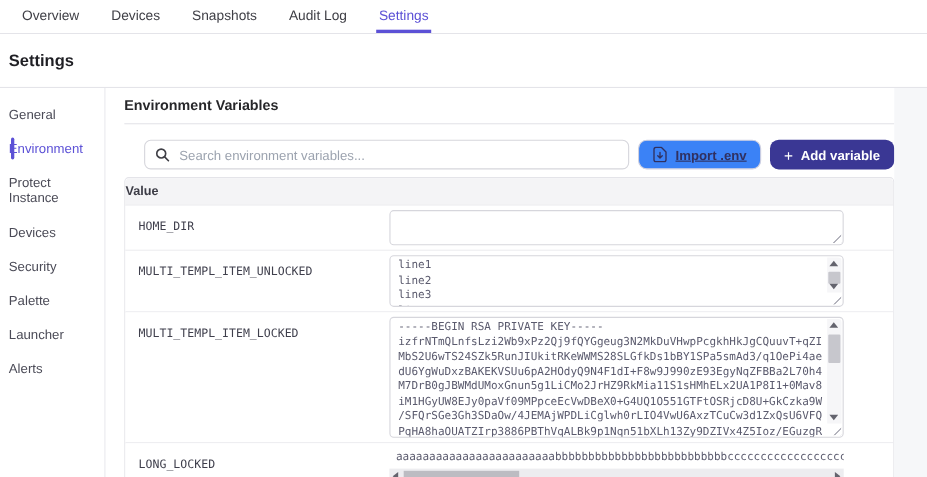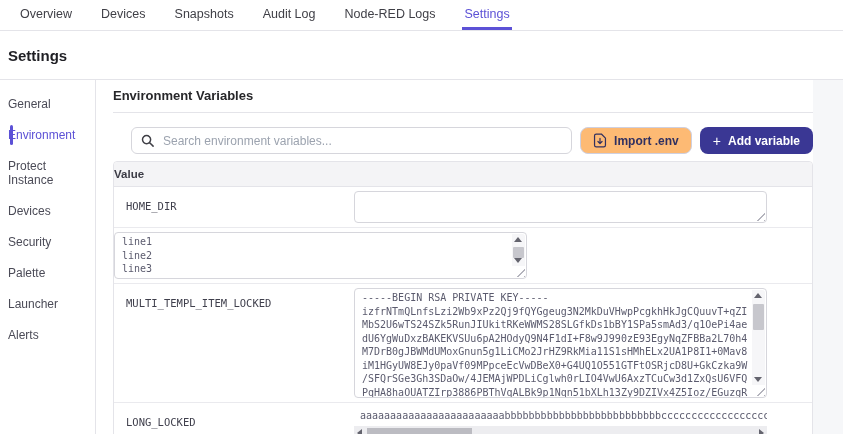--- a/index.html
+++ b/index.html
@@ -52,21 +52,21 @@
   
   .toolbar{display:flex;gap:8px;margin-top:14px;height:27px;align-items:stretch;}
   .search{flex:1;position:relative;margin-left:18px;}
   .search input{width:100%;height:100%;border:1px solid var(--field-border);border-radius:6px;
     padding:0 10px 0 31px;font-size:12px;color:#374151;outline:none;
     font-family:"Liberation Sans",sans-serif;}
   .search input::placeholder{color:#9CA3AF;}
   .search svg{position:absolute;left:9px;top:6px;}
   .btn{display:flex;align-items:center;gap:7px;border-radius:8px;font-size:12px;
     font-weight:700;cursor:pointer;font-family:"Liberation Sans",sans-serif;}
-  .btn-secondary{background:#fdba74;border:1px solid #CFD0E0;color:var(--btn2-text);padding:0 12px;}
+  .btn-secondary{background:#3b82f6;border:1px solid #CFD0E0;color:var(--btn2-text);padding:0 12px;text-decoration:underline;}
   .btn-primary{background:var(--accent-dark);border:none;color:#fff;padding:0 13px;}
   .btn-primary .plus{font-size:14px;font-weight:400;line-height:1;}
 
   
   .table{margin-top:7px;width:700px;border:1px solid var(--border);
     border-radius:4px 4px 0 0;background:#fff;}
   .thead{display:flex;height:25px;align-items:center;background:var(--head-bg);
     border-bottom:1px solid var(--border);border-radius:4px 4px 0 0;
     font-size:11.5px;font-weight:700;color:#3C3C46;}
   .th.name{width:240px;padding-left:12px;flex:none;}
@@ -114,21 +114,20 @@
 </head>
 <body>
 
 <div class="app">
 
   <nav class="tabbar">
     <div class="tab">Overview</div>
     <div class="tab">Devices</div>
     <div class="tab">Snapshots</div>
     <div class="tab">Audit Log</div>
-    <div class="tab">Node-RED Logs</div>
     <div class="tab active">Settings</div>
   </nav>
 
   <header class="page-header">
     <h1>Settings</h1>
   </header>
 
   <div class="content">
 
     <aside class="sidebar">
@@ -175,20 +174,21 @@
           <div class="td name"><span class="var-name">HOME_DIR</span></div>
           <div class="td value">
             <div class="ta-wrap h32">
               <textarea spellcheck="false" style=""></textarea>
               <div class="grip"></div>
             </div>
           </div>
         </div>
 
         <div class="tr">
+          <div class="td name"><span class="var-name">MULTI_TEMPL_ITEM_UNLOCKED</span></div>
           <div class="td value">
             <div class="ta-wrap h47 r2">
               <textarea spellcheck="false" style="">line1
 line2
 line3
 line4</textarea>
               <div class="vscroll">
                 <div class="arr up"></div>
                 <div class="thumb"></div>
                 <div class="arr down"></div>

